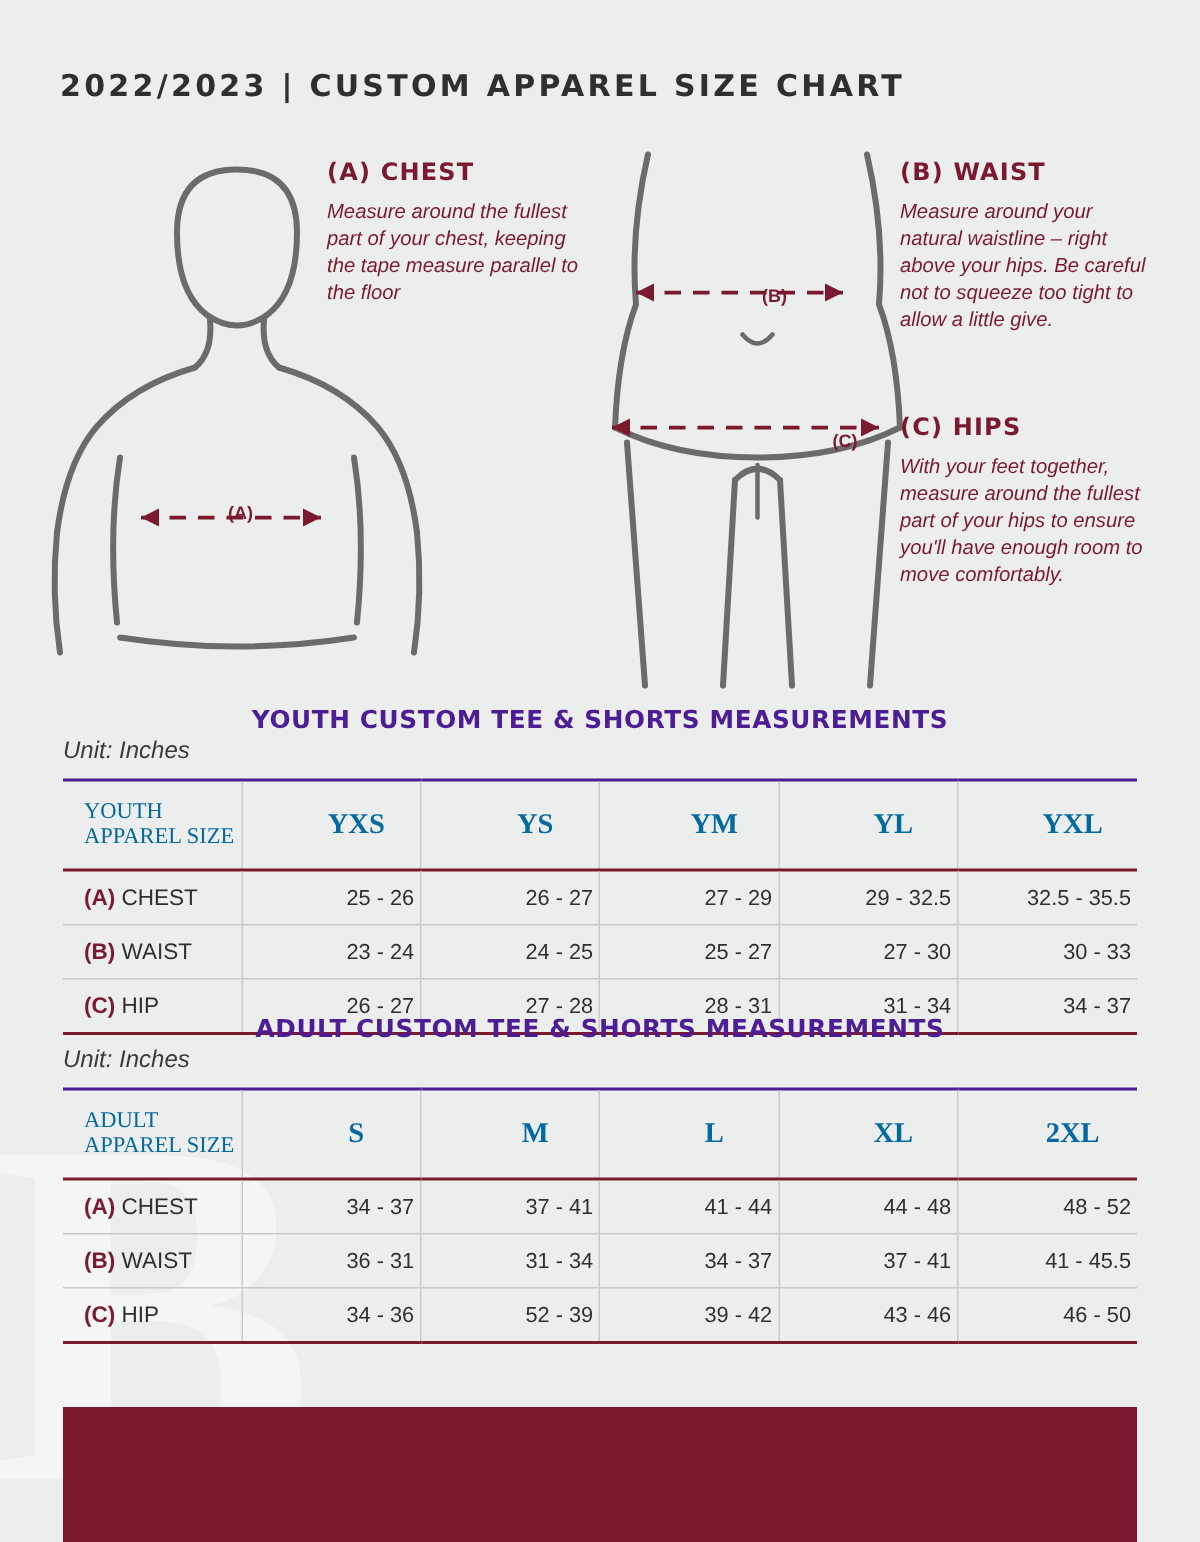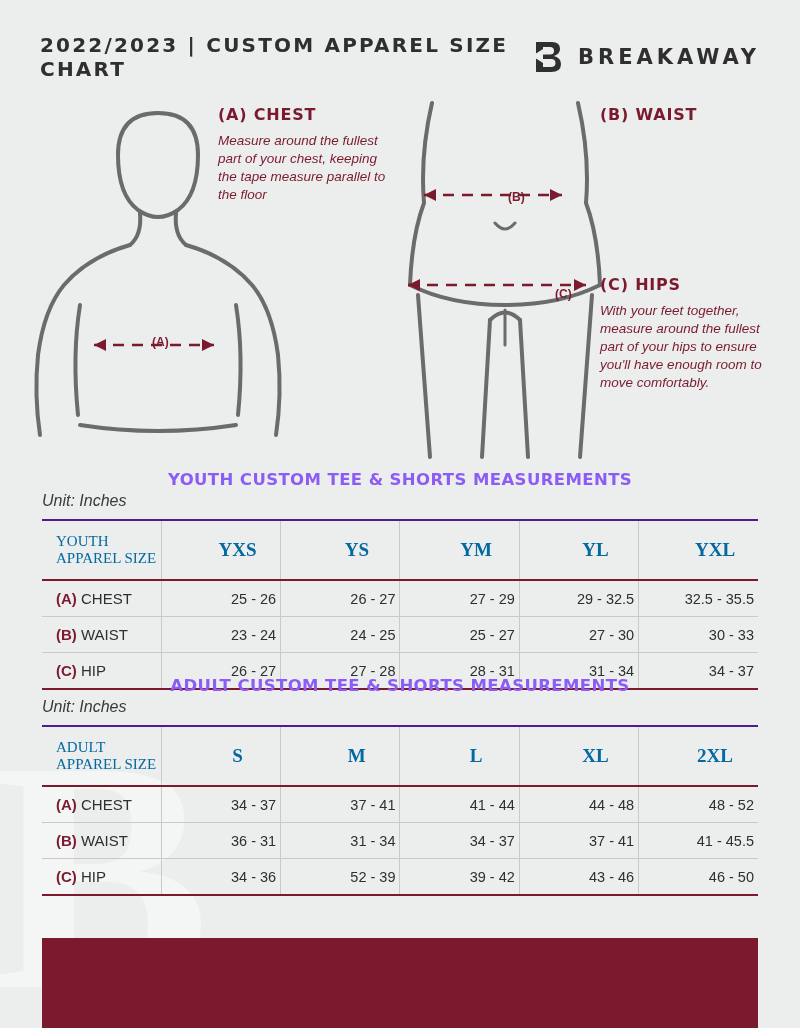--- a/index.html
+++ b/index.html
@@ -108,21 +108,21 @@
   .section { position: absolute; left: 42px; width: 716px; }
   .sec-youth { top: 470px; }
   .sec-adult { top: 676px; }
 
   .sec-title {
     text-align: center;
     font-family: "DejaVu Sans", sans-serif;
     font-size: 16.5px;
     font-weight: bold;
     letter-spacing: 0.4px;
-    color: #8b5cf6;
+    color: #4c1d95;
   }
   .sec-unit {
     text-align: left;
     font-style: italic;
     font-size: 16px;
     color: #3a3a3a;
     margin-top: 3px;
     margin-bottom: 9px;
   }
 
@@ -182,31 +182,20 @@
 </style>
 </head>
 <body>
 
 <div class="page">
 
   <div class="watermark">B</div>
 
   <div class="header">
     <div class="header-title">2022/2023  |  CUSTOM APPAREL SIZE CHART</div>
-    <div class="brand">
-      <span class="brand-mark">
-        <svg width="34" height="34" viewBox="0 0 34 34">
-          <path d="M6 2 L22 2 Q30 2 30 9 Q30 14 24 16 Q31 18 31 24 Q31 32 21 32 L6 32 Z" fill="#2f2f2f"></path>
-          <path d="M13 7 L20 7 Q24 7 24 11 Q24 14.5 20 14.5 L13 14.5 Z" fill="#eceded"></path>
-          <path d="M13 19 L21 19 Q25.5 19 25.5 23 Q25.5 27 21 27 L13 27 Z" fill="#eceded"></path>
-          <path d="M2 16 L13 9 L13 23 Z" fill="#eceded"></path>
-        </svg>
-      </span>
-      <span class="brand-name">BREAKAWAY</span>
-    </div>
   </div>
 
   <div class="figures">
 
     <svg class="fig-svg fig-torso" width="330" height="360" viewBox="0 0 330 360">
       <g fill="none" stroke="#6b6b6b" stroke-width="4" stroke-linecap="round">
 
         <path d="M100 60 Q100 18 140 18 Q180 18 180 60 Q180 100 160 115 Q150 122 140 122 Q130 122 120 115 Q100 100 100 60 Z"></path>
 
         <path d="M122 118 Q124 140 112 150"></path>
@@ -273,20 +262,21 @@
     <div class="tag tag-b">(B)</div>
     <div class="tag tag-c">(C)</div>
 
     <div class="callout callout-chest">
       <div class="callout-title">(A) CHEST</div>
       <div class="callout-body">Measure around the fullest part of your chest, keeping the tape measure parallel to the floor</div>
     </div>
 
     <div class="callout callout-waist">
       <div class="callout-title">(B) WAIST</div>
+      <div class="callout-body">Measure around your natural waistline – right above your hips. Be careful not to squeeze too tight to allow a little give.</div>
     </div>
 
     <div class="callout callout-hips">
       <div class="callout-title">(C) HIPS</div>
       <div class="callout-body">With your feet together, measure around the fullest part of your hips to ensure you'll have enough room to move comfortably.</div>
     </div>
   </div>
 
   <div class="section sec-youth">
     <div class="sec-title">YOUTH CUSTOM TEE &amp; SHORTS MEASUREMENTS</div>

